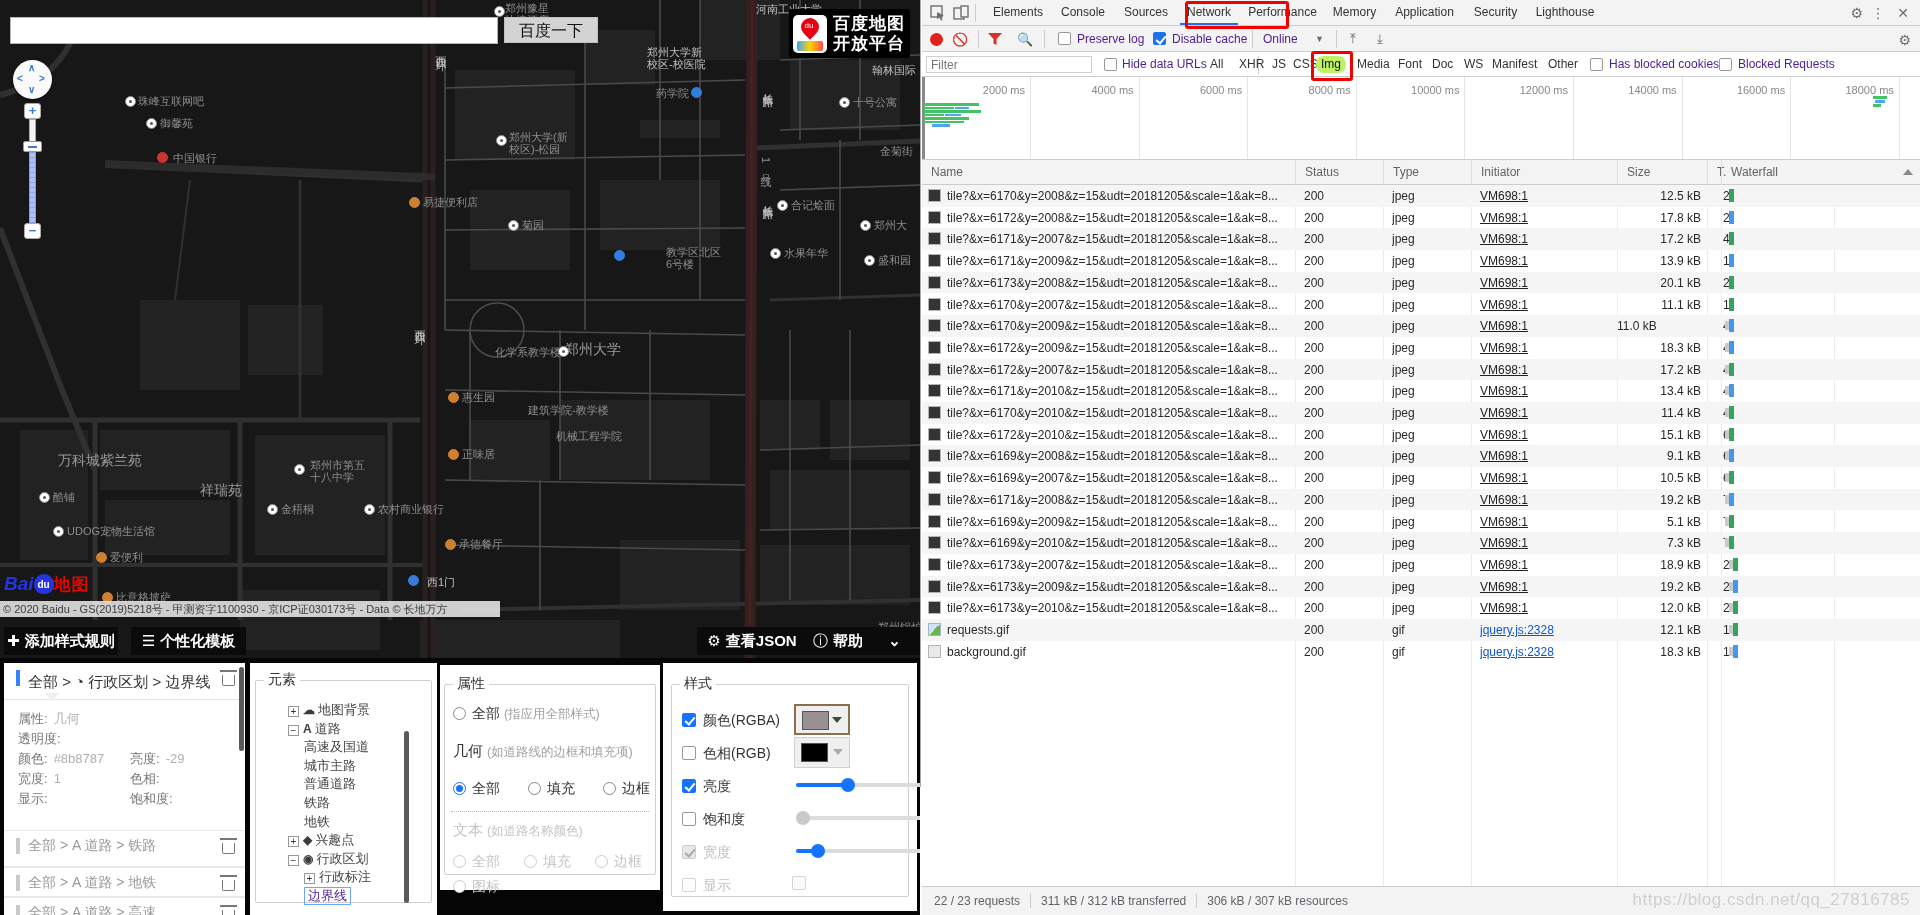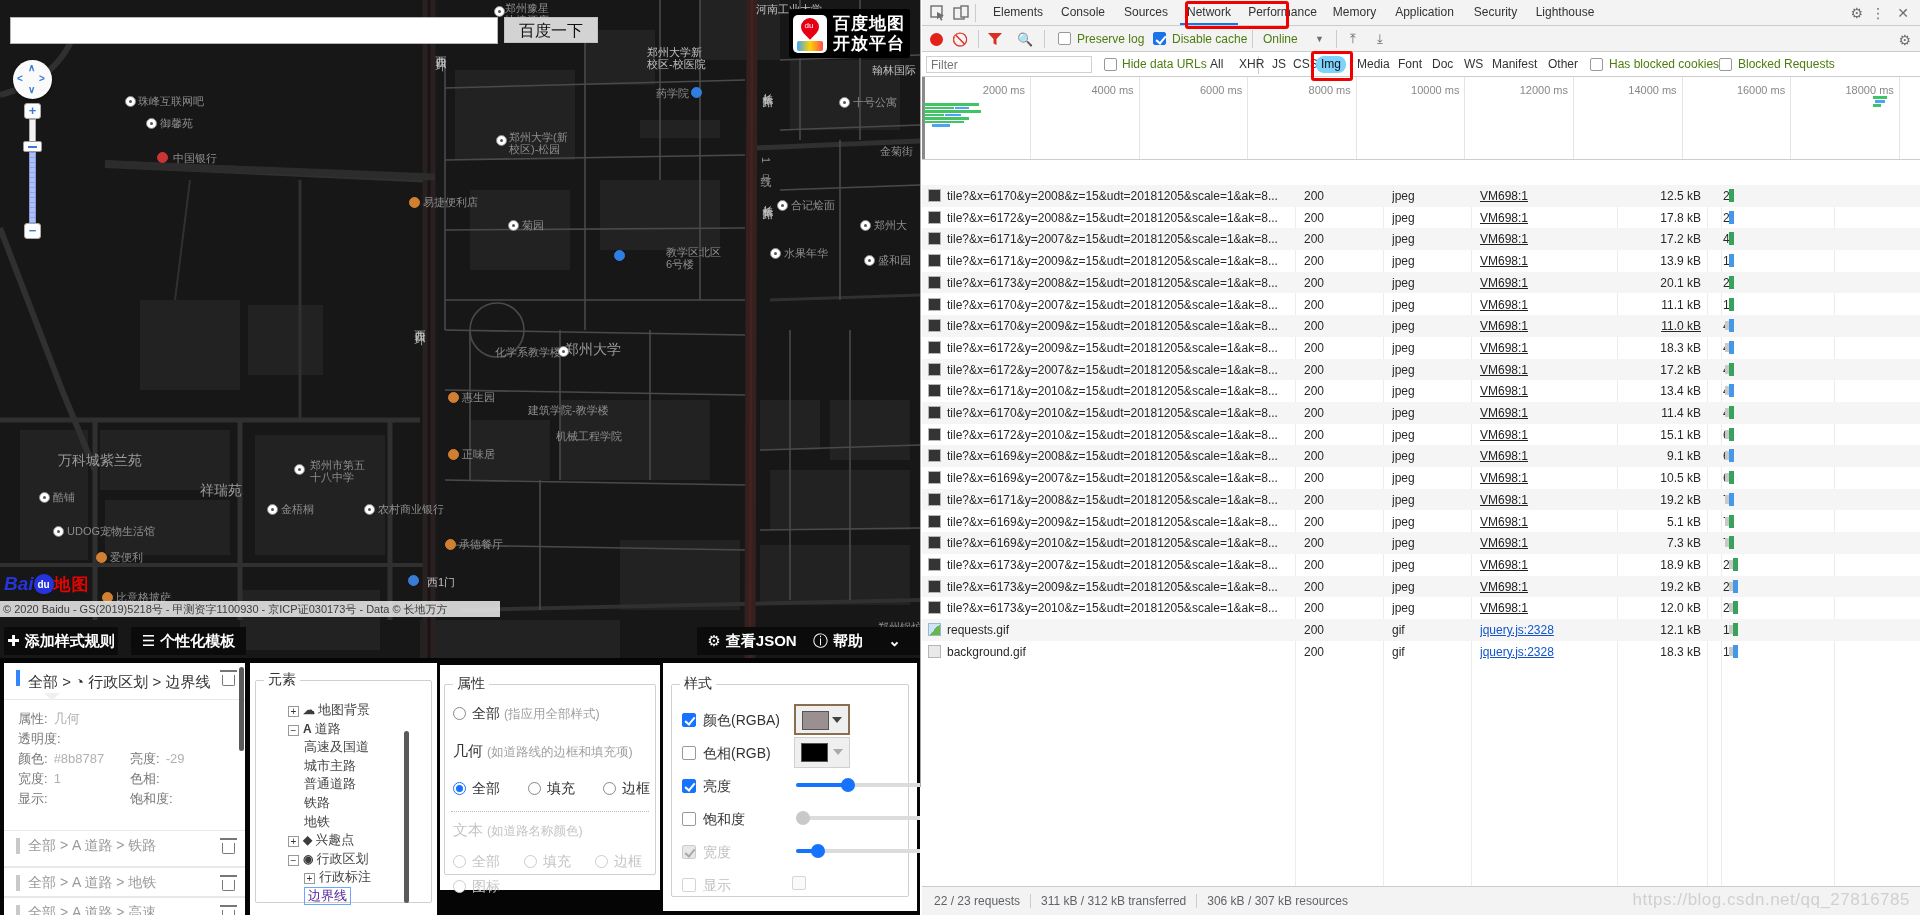--- a/index.html
+++ b/index.html
@@ -101,25 +101,25 @@
   .dt-tab { position:absolute; top:0; height:25px; line-height:25px; font-size:12px; color:#333; text-align:center; }
   .dt-tab.active { border-bottom:2px solid #1a73e8; }
   .ticn { position:absolute; top:5px; width:16px; height:16px; }
   #dt-toolbar { position:absolute; left:1px; top:26px; width:999px; height:26px; background:#f3f3f3; border-bottom:1px solid #ccc; font-size:12px; color:#333; }
   .vsep { position:absolute; top:4px; width:1px; height:18px; background:#ccc; }
   #rec-dot { position:absolute; left:8px; top:7px; width:13px; height:13px; border-radius:50%; background:#e3211b; }
   .gico { position:absolute; font-size:13px; color:#6e6e6e; }
   .cb { position:absolute; width:13px; height:13px; border:1px solid #999; border-radius:2px; background:#fff; }
   .cb.on { background:#1a73e8; border-color:#1a73e8; }
   .cb.on::after { content:""; position:absolute; left:3.5px; top:0.5px; width:4px; height:8px; border:solid #fff; border-width:0 2px 2px 0; transform:rotate(40deg); }
-  .tb-label { position:absolute; top:6px; font-size:12px; color:#4d7c0f; }
+  .tb-label { position:absolute; top:6px; font-size:12px; color:#4c1d95; }
   #dt-filterbar { position:absolute; left:1px; top:52px; width:999px; height:25px; background:#fff; border-bottom:1px solid #ccc; }
   #filter-input { position:absolute; left:4px; top:4px; width:166px; height:17px; border:1px solid #d0d0d0; font-size:12px; padding:0 4px; color:#333; }
   .pill { position:absolute; top:4px; height:17px; line-height:17px; font-size:12px; color:#333; padding:0 5px; border-radius:8px; }
-  .pill.sel { background:#7dd3fc; color:#111; }
+  .pill.sel { background:#bef264; color:#111; }
   #dt-timeline { position:absolute; left:1px; top:77px; width:999px; height:83px; background:#fff; border-bottom:1px solid #ccc; overflow:hidden;}
   .tl-line { position:absolute; top:0; width:1px; height:83px; background:#e5e5e5; }
   .tl-label { position:absolute; top:7px; font-size:11px; color:#888; text-align:right; width:60px; }
   .tl-bar { position:absolute; height:2.5px; }
   #tl-zero { position:absolute; left:0px; top:0; width:3px; height:83px; background:#8a8a8a; }
   #dt-table-head { position:absolute; left:1px; top:160px; width:999px; height:25px; background:#f3f3f3; border-bottom:1px solid #ccc; }
   .th { position:absolute; top:0; height:25px; line-height:25px; font-size:12px; color:#5f6368; border-left:1px solid #ddd; padding-left:9px; }
   #rows-wrap { position:absolute; left:1px; top:185px; width:999px; height:477px; }
   .colline { position:absolute; top:0; width:1px; background:#ececec; }
   .nrow { position:absolute; left:0; width:999px; height:21.7px; font-size:12px; color:#282828; }
@@ -612,20 +612,30 @@
           <div class="tl-bar" style="left: 23px; top: 36.5px; width: 16px; background: rgb(79, 163, 247);"></div>
           <div class="tl-bar" style="left: 2px; top: 40px; width: 45px; background: rgb(65, 196, 99);"></div>
           <div class="tl-bar" style="left: 2px; top: 43.5px; width: 40px; background: rgb(65, 196, 99);"></div>
           <div class="tl-bar" style="left: 10px; top: 47px; width: 18px; background: rgb(79, 163, 247);"></div>
           <div class="tl-bar" style="left: 951px; top: 19px; width: 14px; background: rgb(65, 196, 99);"></div>
           <div class="tl-bar" style="left: 953px; top: 23px; width: 10px; background: rgb(79, 163, 247);"></div>
           <div class="tl-bar" style="left: 951px; top: 27px; width: 8px; background: rgb(65, 196, 99);"></div>
         </div>
     </div>
 
+    <div id="dt-table-head">
+        <div class="th" style="left: 0px; width: 373px; border-left: none;">Name</div>
+        <div class="th" style="left: 373px; width: 88px;">Status</div>
+        <div class="th" style="left: 461px; width: 88px;">Type</div>
+        <div class="th" style="left: 549px; width: 146px;">Initiator</div>
+        <div class="th" style="left: 695px; width: 90px;">Size</div>
+        <div class="th" style="left: 785px; width: 14px;">T.</div>
+        <div class="th" style="left: 799px; width: 200px;">Waterfall</div>
+        <div style="position: absolute; right: 8px; top: 9px; width: 0px; height: 0px; border-left: 5px solid transparent; border-right: 5px solid transparent; border-bottom: 6px solid rgb(136, 136, 136);"></div>
+      </div>
     <div id="rows-wrap">
         <div class="colline" style="left: 373px; height: 701px;"></div>
         <div class="colline" style="left: 461px; height: 701px;"></div>
         <div class="colline" style="left: 549px; height: 701px;"></div>
         <div class="colline" style="left: 695px; height: 701px;"></div>
         <div class="colline" style="left: 785px; height: 701px;"></div>
         <div class="colline" style="left: 799px; height: 701px;"></div>
         <div class="colline" style="left: 912px; height: 701px;"></div>
         <div class="nrow alt" style="top: 0px;">
           <div class="fico"></div>
@@ -686,21 +696,21 @@
           <div class="cell" style="left:695px;width:84px;text-align:right;">11.1 kB</div>
           <div class="cell" style="left:801px;width:12px;">1.</div>
           <div class="wbar" style="left:807px;background:#38a15c;"></div>
         </div>
         <div class="nrow alt" style="top: 130.2px;">
           <div class="fico"></div>
           <div class="cell" style="left:25px;width:345px;">tile?&amp;x=6170&amp;y=2009&amp;z=15&amp;udt=20181205&amp;scale=1&amp;ak=8...</div>
           <div class="cell" style="left:382px;width:78px;">200</div>
           <div class="cell" style="left:470px;width:78px;">jpeg</div>
           <div class="cell" style="left:558px;width:136px;"><span class="init-link">VM698:1</span></div>
-          <div class="cell" style="left:695px;width:84px;text-align:right;text-decoration:underline;">11.0 kB</div>
+          <div class="cell" style="left:695px;width:84px;text-align:left;">11.0 kB</div>
           <div class="cell" style="left:801px;width:12px;">4.</div>
           <div class="wpre" style="left:803px;"></div>
           <div class="wbar" style="left:807px;background:#4597e8;"></div>
         </div>
         <div class="nrow" style="top: 151.9px;">
           <div class="fico"></div>
           <div class="cell" style="left:25px;width:345px;">tile?&amp;x=6172&amp;y=2009&amp;z=15&amp;udt=20181205&amp;scale=1&amp;ak=8...</div>
           <div class="cell" style="left:382px;width:78px;">200</div>
           <div class="cell" style="left:470px;width:78px;">jpeg</div>
           <div class="cell" style="left:558px;width:136px;"><span class="init-link">VM698:1</span></div>

